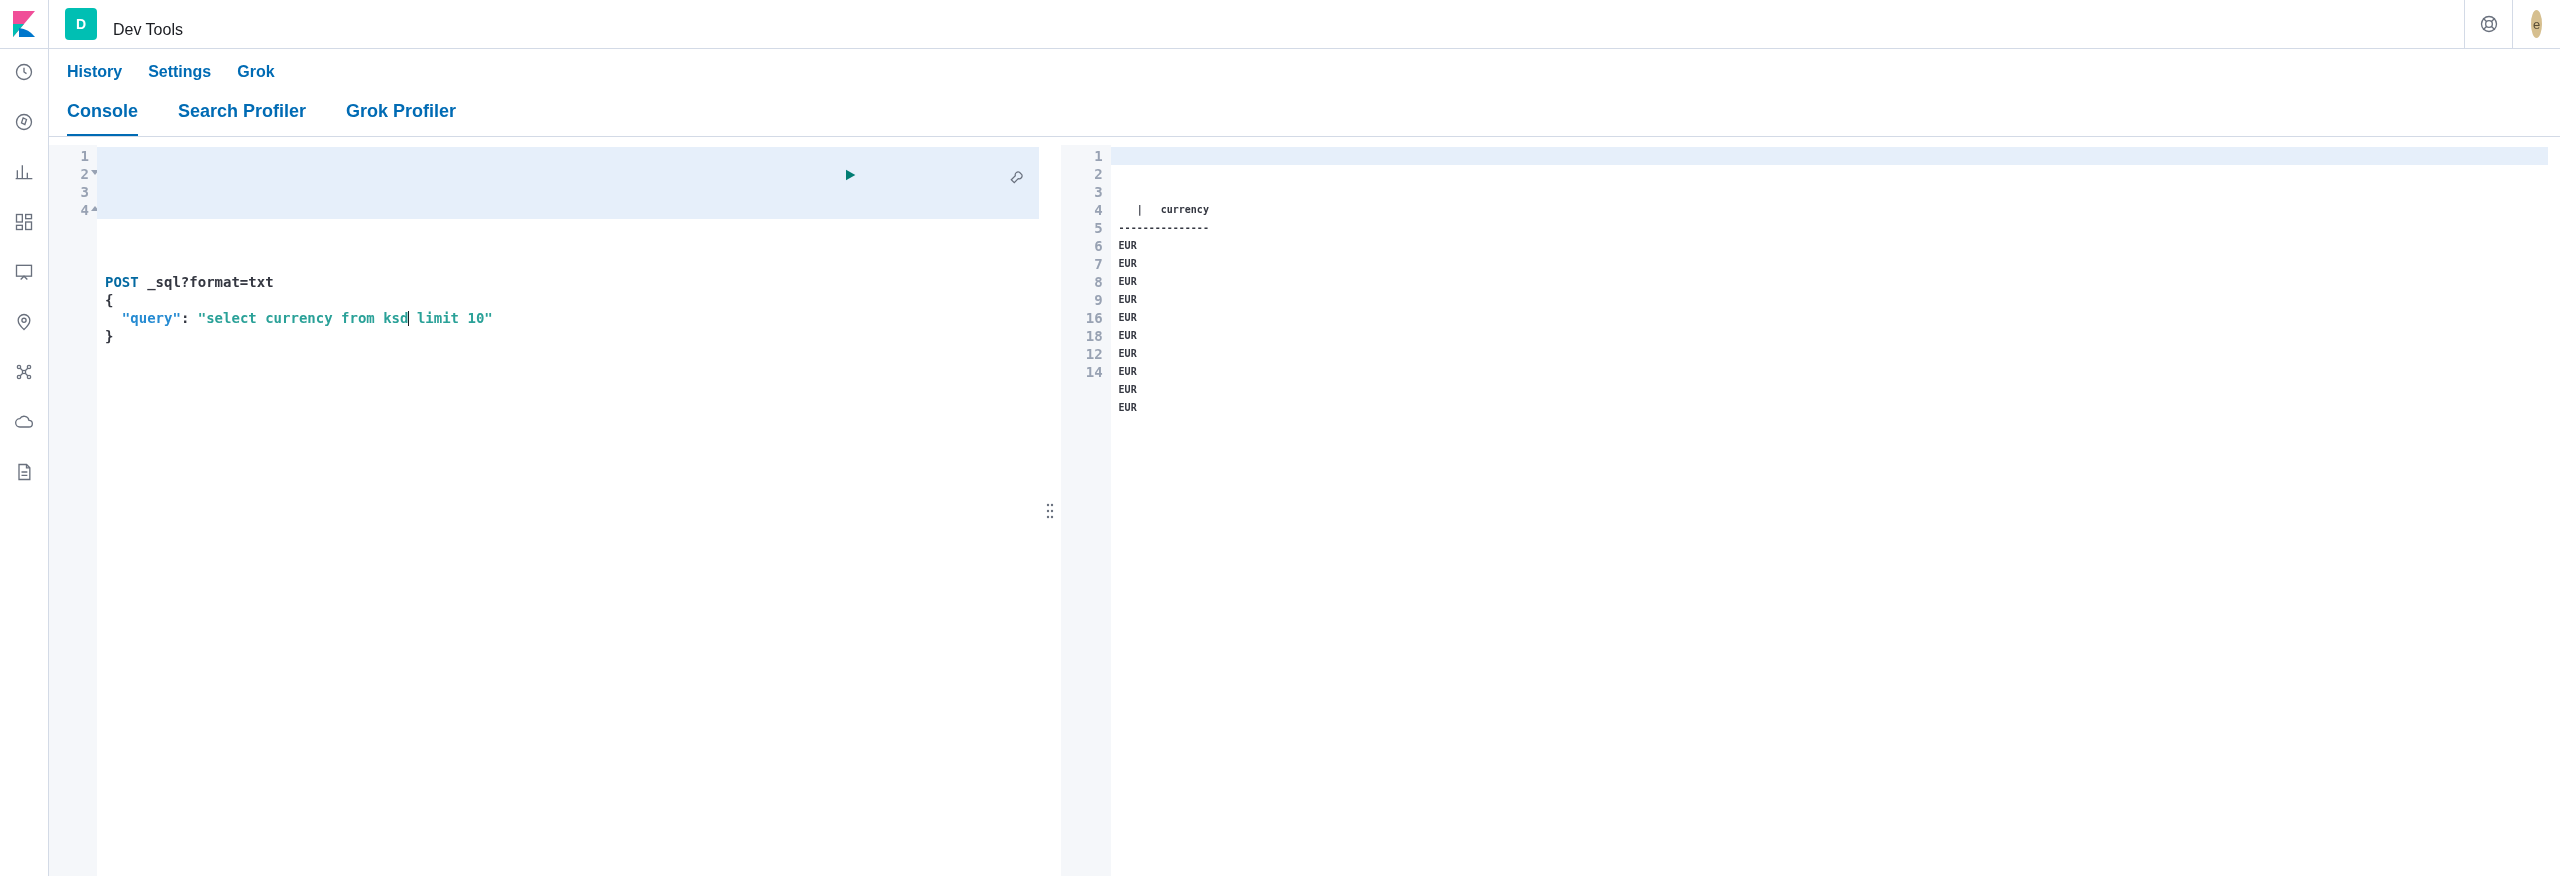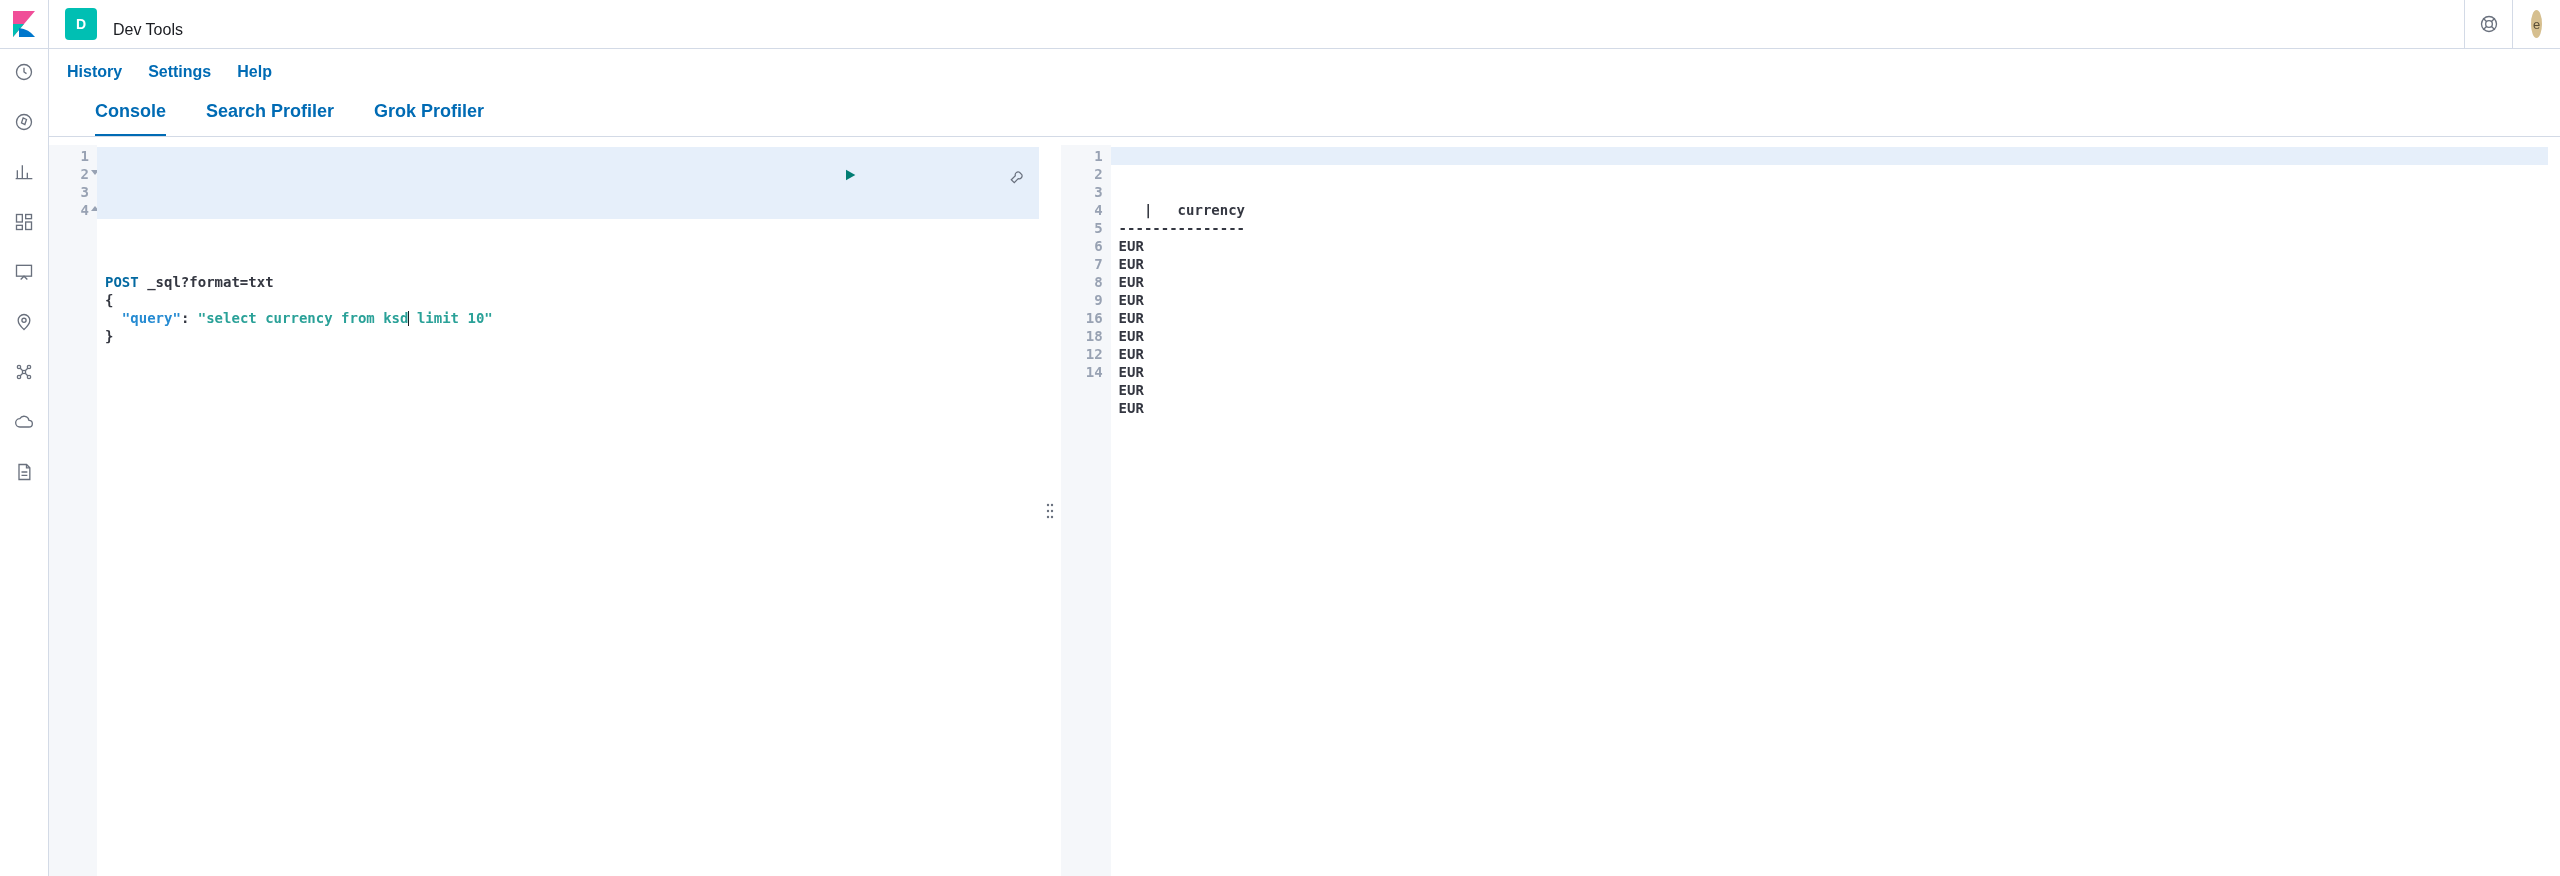--- a/index.html
+++ b/index.html
@@ -22,21 +22,21 @@
 .left-nav { width: 49px; border-right: 1px solid #d3dae6; display: flex; flex-direction: column; align-items: center; padding-top: 12px; gap: 28px; color: #69707d; }
 .nav-icon { width: 22px; height: 22px; cursor: pointer; display: flex; align-items: center; justify-content: center; }
 
 .content { flex: 1; display: flex; flex-direction: column; min-width: 0; }
 
 .toolbar-links { display: flex; gap: 26px; padding: 14px 18px 10px; font-size: 16px; }
 .toolbar-links a { color: #006bb4; text-decoration: none; cursor: pointer; }
 
 .tabs { display: flex; gap: 40px; padding: 0 18px; border-bottom: 1px solid #d3dae6; font-size: 18px; }
 .tab { padding: 10px 0 12px; color: #006bb4; cursor: pointer; border-bottom: 2px solid transparent; }
-.tab.active { border-bottom-color: #006bb4; margin-left: 28px; }
+.tab.active { border-bottom-color: #006bb4; }
 
 .panes { flex: 1; display: flex; min-height: 0; padding: 8px 12px 0 0; position: relative; }
 .editor-pane, .output-pane { display: flex; min-height: 0; }
 .editor-pane { flex: 0 0 39.6%; position: relative; }
 .splitter { width: 22px; display: flex; align-items: center; justify-content: center; cursor: col-resize; color: #69707d; }
 .output-pane { flex: 1; }
 
 .gutter { width: 48px; background: #f5f7fa; color: #98a2b3; text-align: right; padding: 2px 8px 2px 0; font-family: Menlo, Consolas, monospace; font-size: 14px; line-height: 18px; user-select: none; }
 .gutter .foldable { position: relative; }
 .gutter .foldable::after { content: ""; position: absolute; right: -10px; top: 5px; border-left: 4px solid transparent; border-right: 4px solid transparent; }
@@ -49,21 +49,21 @@
 .code-body .method { color: #0369a1; }
 .code-body .path { color: #343741; }
 .code-body .key { color: #268bd2; }
 .code-body .str { color: #2aa198; }
 .cursor-mark { border-right: 1px solid #1a1c21; display: inline-block; height: 15px; vertical-align: text-bottom; margin-right: -1px; }
 
 .req-actions { position: absolute; top: 4px; right: 12px; display: flex; gap: 16px; color: #69707d; z-index: 3; }
 .run-btn svg { color: #017d73; }
 
 .output-gutter { width: 50px; background: #f5f7fa; color: #98a2b3; text-align: right; padding: 2px 8px 2px 0; font-family: Menlo, Consolas, monospace; font-size: 14px; line-height: 18px; user-select: none; }
-.output-body { flex: 1; font-family: Menlo, Consolas, monospace; font-size: 14px; line-height: 18px; padding: 2px 0 0 8px; white-space: pre; position: relative; }
+.output-body { flex: 1; font-family: Menlo, Consolas, monospace; font-size: 10px; line-height: 18px; padding: 2px 0 0 8px; white-space: pre; position: relative; }
 .output-body .sel-line { position: absolute; left: 0; right: 0; top: 2px; height: 18px; background: #e6effa; z-index: 0; }
 .output-content-wrapper { position: relative; z-index: 1; }
 
 .gutter-rowset { display: flex; flex-direction: column; }
 </style>
 </head>
 <body>
 
 <div class="app">
   <div class="header-bar">
@@ -154,21 +154,21 @@
             <path d="M15 3v4h4"></path>
             <path d="M9 12h7M9 16h7"></path>
           </svg>
       </div>
     </div>
 
     <div class="content">
       <div class="toolbar-links">
         <a>History</a>
         <a>Settings</a>
-        <a>Help</a>
+        <a>Grok</a>
       </div>
 
       <div class="tabs">
         <div class="tab active">Console</div>
         <div class="tab">Search Profiler</div>
         <div class="tab">Grok Profiler</div>
       </div>
 
       <div class="panes">
         <div class="editor-pane">

